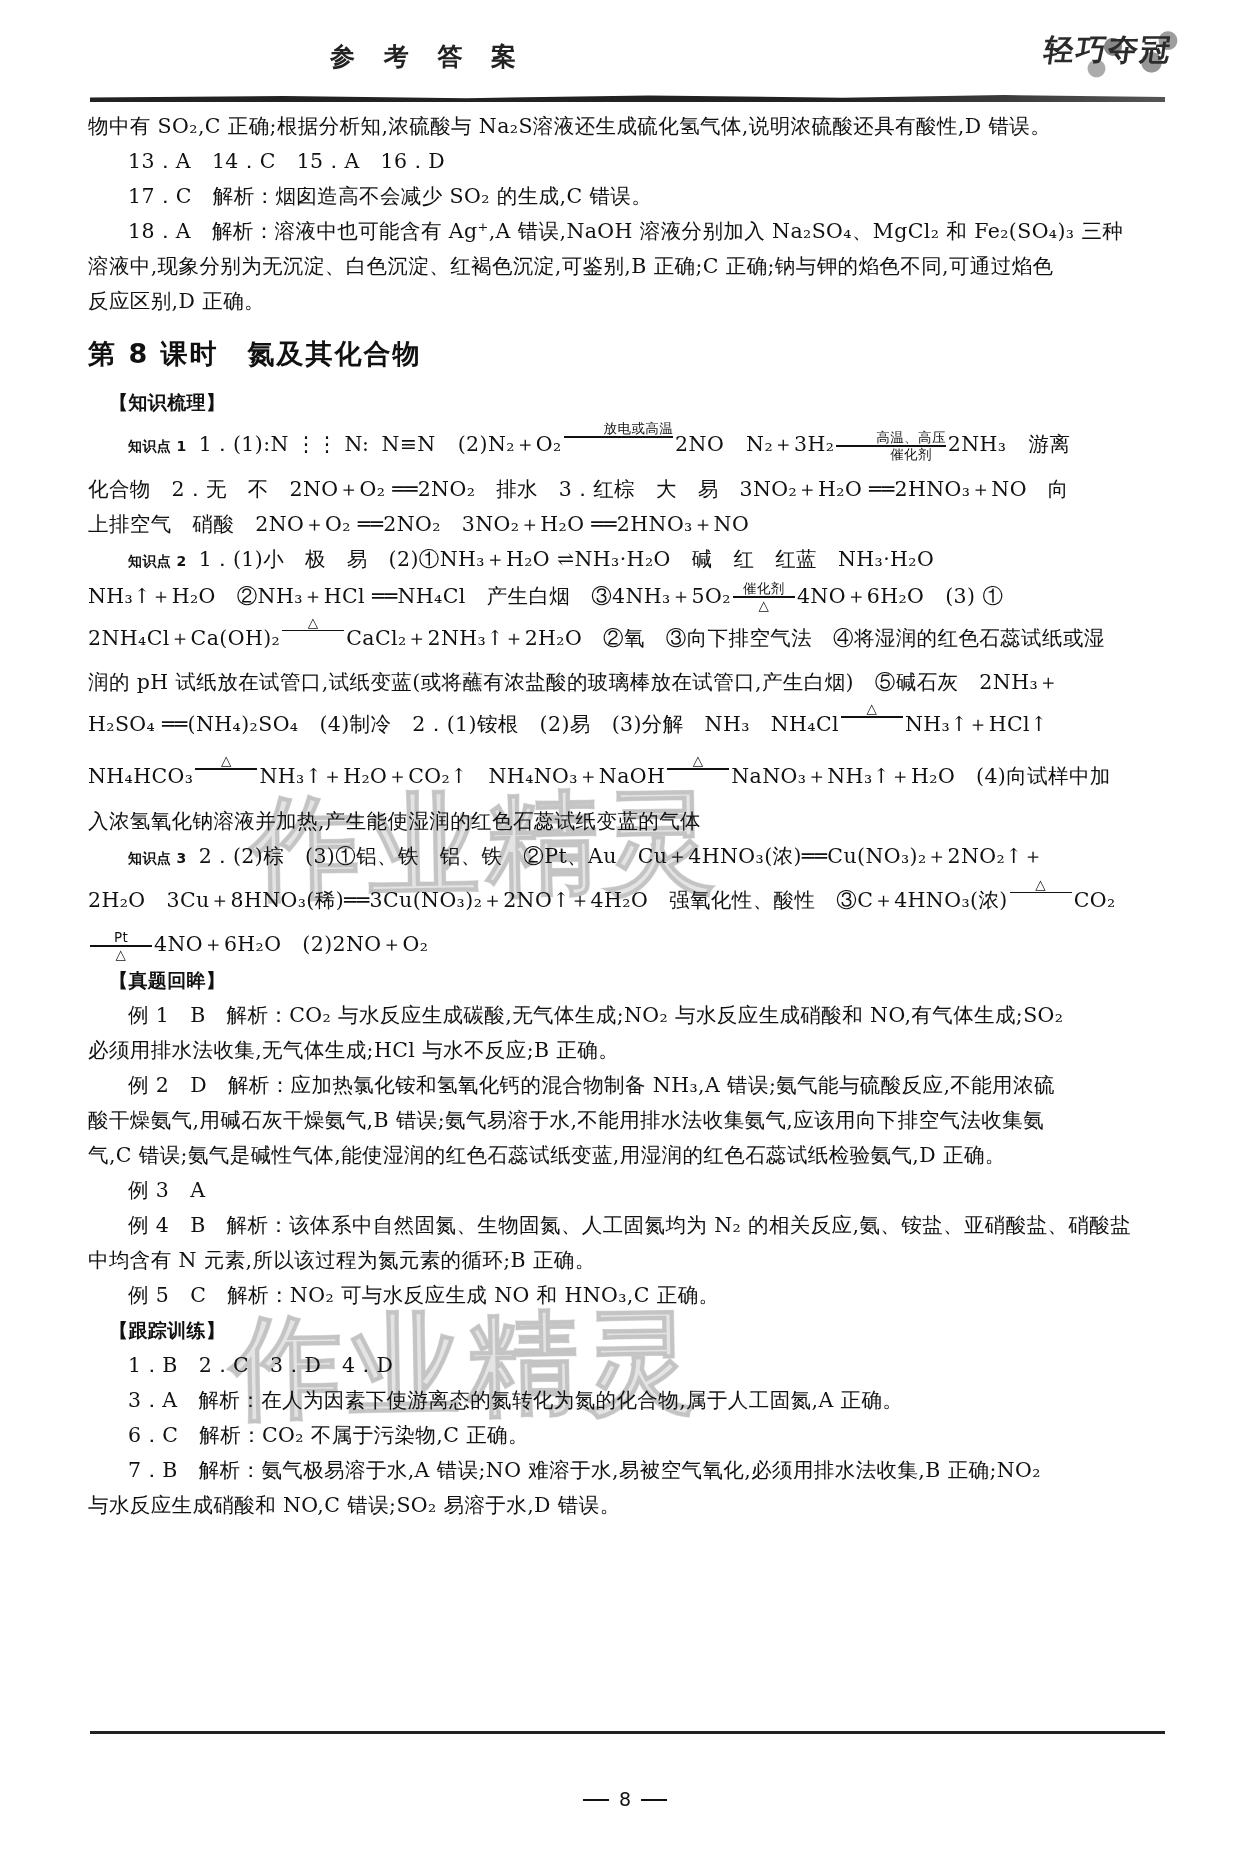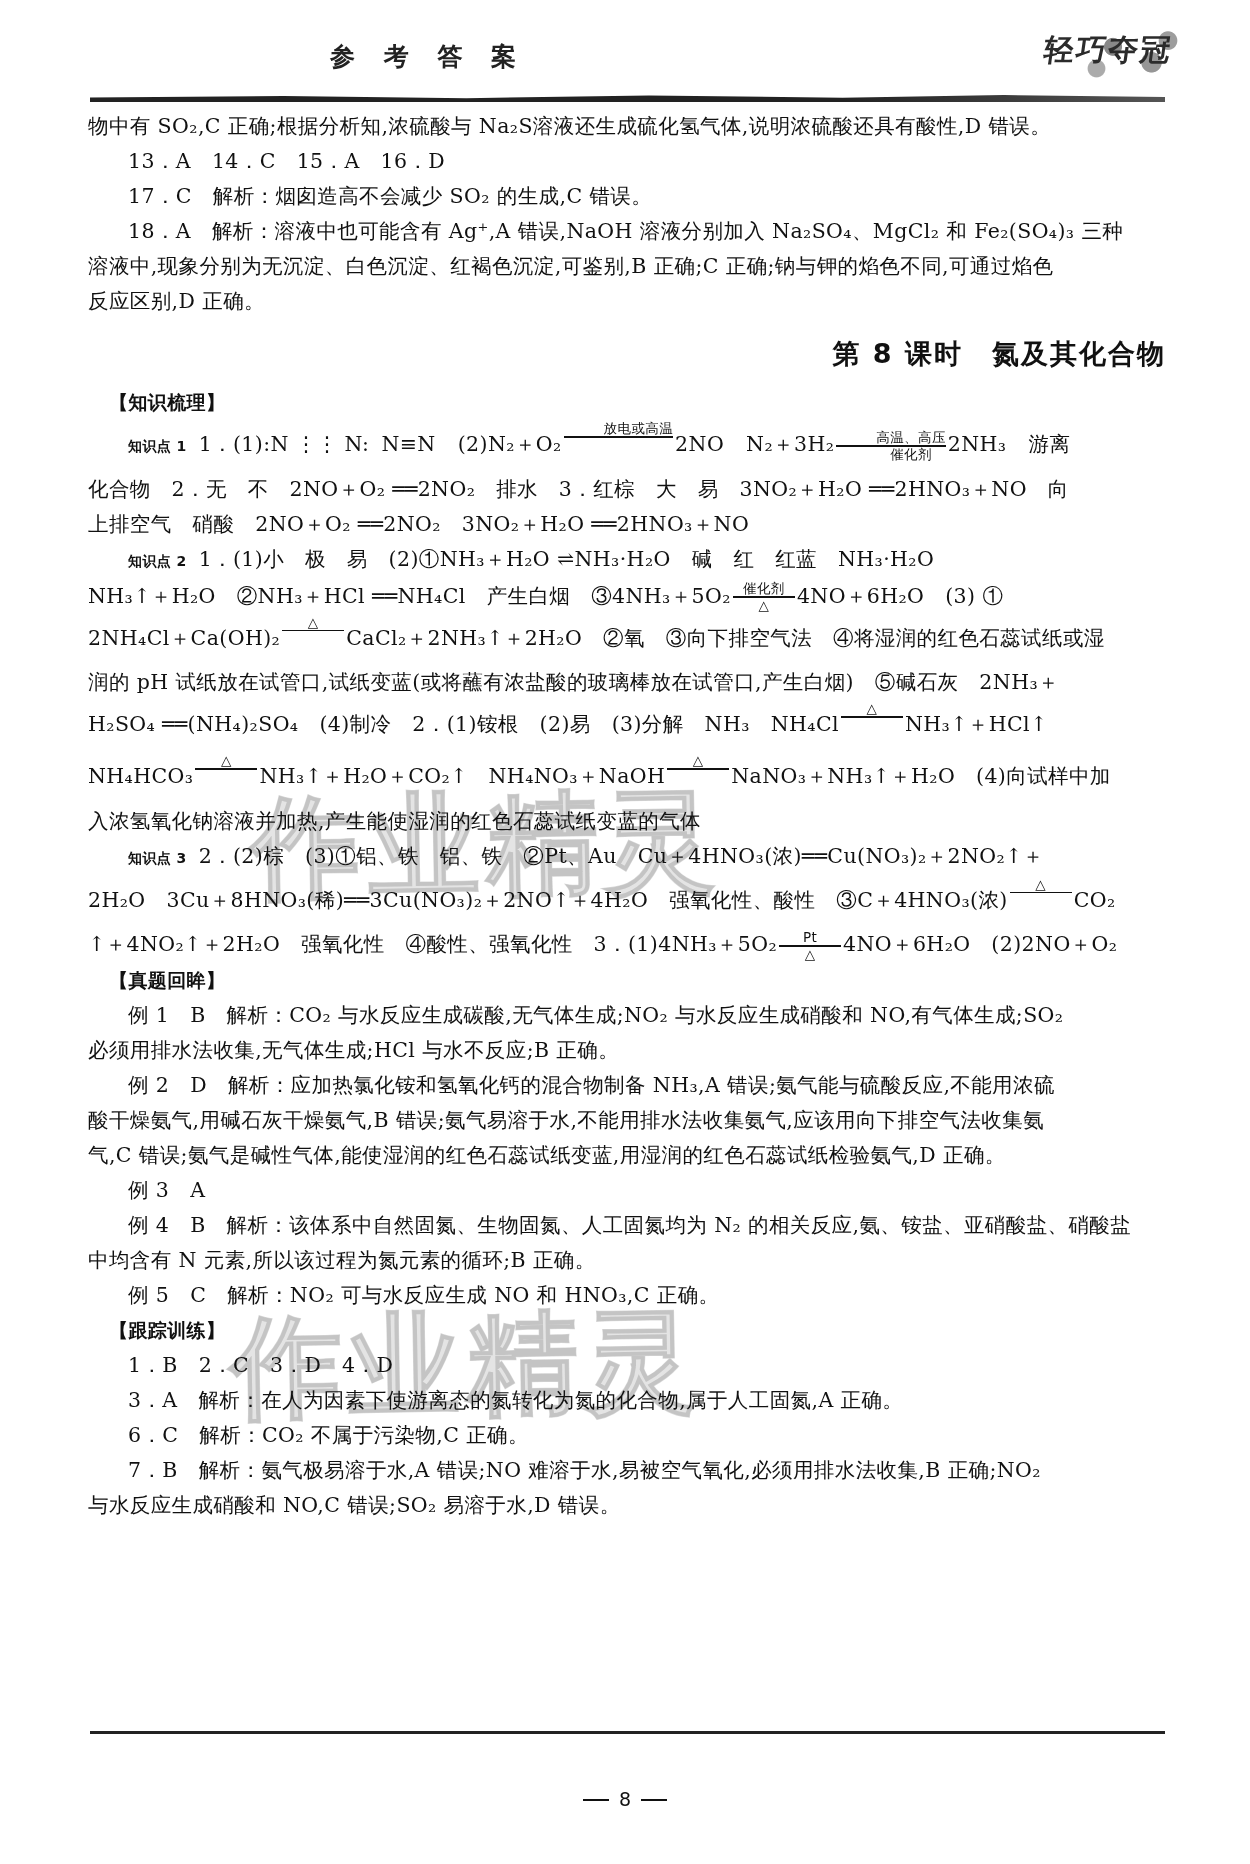--- a/index.html
+++ b/index.html
@@ -83,21 +83,21 @@
     margin-left:21px;
   }
   .kp{
     font-family:"DejaVu Sans","Liberation Sans",sans-serif;
     font-weight:bold;
     font-size:14px;
   }
 
   
   .chapter{
-    text-align:right;
+    text-align:left;
     font-family:"DejaVu Sans","Liberation Sans",sans-serif;
     font-weight:bold;
     font-size:27px;
     letter-spacing:2px;
     margin:18px 0 14px 0;
   }
 
   
   .rxn{
     display:inline-block;
@@ -211,21 +211,21 @@
     </p>
     <p>入浓氢氧化钠溶液并加热,产生能使湿润的红色石蕊试纸变蓝的气体</p>
 
     <p class="ind">
       <span class="kp">知识点 3</span><span class="gap-s"></span><span>2．(2)棕　(3)①铝、铁　铝、铁　②Pt、Au　Cu＋4HNO₃(浓)══Cu(NO₃)₂＋2NO₂↑＋</span>
     </p>
     <p>
       <span>2H₂O　3Cu＋8HNO₃(稀)══3Cu(NO₃)₂＋2NO↑＋4H₂O　强氧化性、酸性　③C＋4HNO₃(浓)</span><span class="rxn"><span class="above tri">△</span><span class="bar"></span><span class="ph">x</span></span><span>CO₂</span>
     </p>
     <p>
-      <span>↑＋4NO₂↑＋2H₂O　强氧化性　④酸性、强氧化性　3．(1)4NH₃＋5O₂</span><span class="rxn"><span class="above">Pt</span><span class="bar"></span><span class="below tri">△</span></span><span>4NO＋6H₂O　(2)2NO＋O₂</span>
+      <span class="rxn"><span class="above">Pt</span><span class="bar"></span><span class="below tri">△</span></span><span>4NO＋6H₂O　(2)2NO＋O₂</span>
     </p>
 
     <p class="tag">【真题回眸】</p>
     <p class="ind">例 1　B　解析：CO₂ 与水反应生成碳酸,无气体生成;NO₂ 与水反应生成硝酸和 NO,有气体生成;SO₂</p>
     <p>必须用排水法收集,无气体生成;HCl 与水不反应;B 正确。</p>
     <p class="ind">例 2　D　解析：应加热氯化铵和氢氧化钙的混合物制备 NH₃,A 错误;氨气能与硫酸反应,不能用浓硫</p>
     <p>酸干燥氨气,用碱石灰干燥氨气,B 错误;氨气易溶于水,不能用排水法收集氨气,应该用向下排空气法收集氨</p>
     <p>气,C 错误;氨气是碱性气体,能使湿润的红色石蕊试纸变蓝,用湿润的红色石蕊试纸检验氨气,D 正确。</p>
     <p class="ind">例 3　A</p>
     <p class="ind">例 4　B　解析：该体系中自然固氮、生物固氮、人工固氮均为 N₂ 的相关反应,氨、铵盐、亚硝酸盐、硝酸盐</p>

